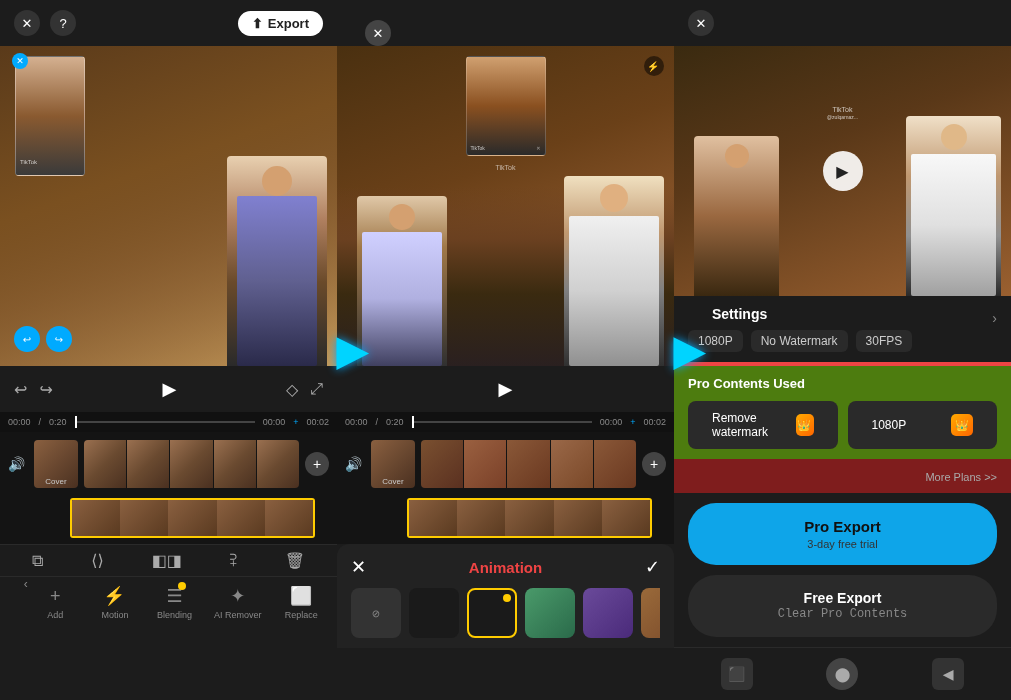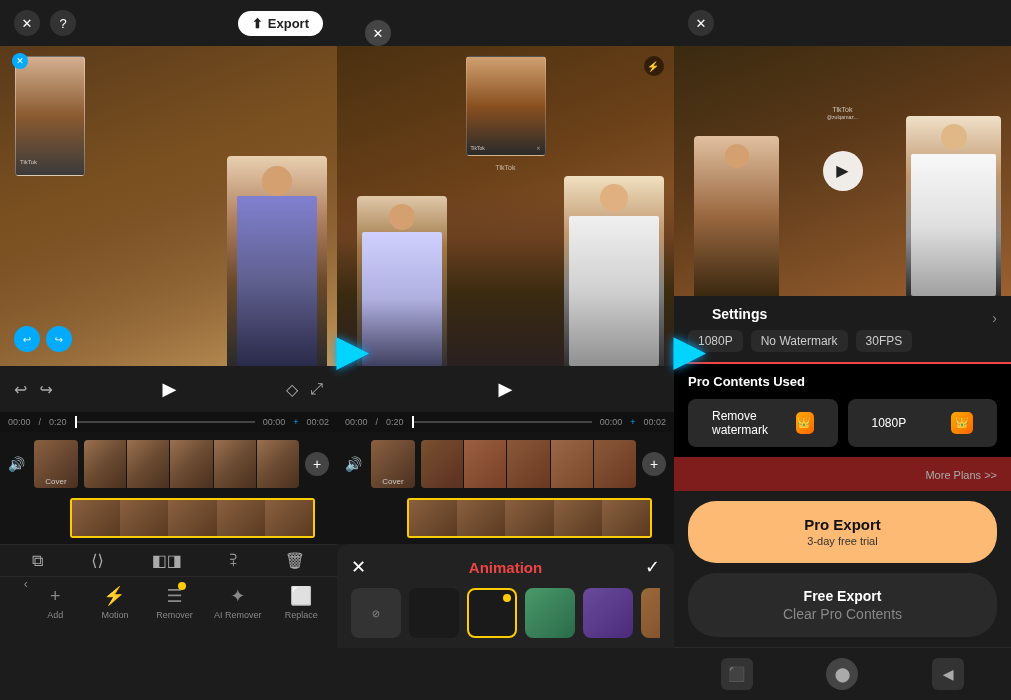--- a/index.html
+++ b/index.html
@@ -454,22 +454,22 @@
       font-size: 12px;
     }
     .settings-arrow {
       margin-left: auto;
       color: #888;
       font-size: 14px;
     }
 
     .pro-contents {
       padding: 10px 14px;
-      background: #000000;
-      border-top: 2px solid #ef4444;
+      background: #4d7c0f;
+      border-top: 4px solid #ef4444;
     }
     .pro-contents-title {
       color: #fff;
       font-size: 13px;
       font-weight: 600;
       margin-bottom: 10px;
     }
     .pro-cards-row {
       display: flex;
       gap: 10px;
@@ -512,21 +512,21 @@
     }
 
     .export-section {
       padding: 10px 14px;
       background: #1c1c1c;
       display: flex;
       flex-direction: column;
       gap: 10px;
     }
     .pro-export-btn {
-      background: #fdba74;
+      background: #0ea5e9;
       color: #111;
       border: none;
       border-radius: 28px;
       padding: 14px;
       font-size: 15px;
       font-weight: 700;
       cursor: pointer;
       line-height: 1.3;
     }
     .pro-export-sub {
@@ -540,23 +540,24 @@
       border: none;
       border-radius: 28px;
       padding: 14px;
       font-size: 14px;
       font-weight: 600;
       cursor: pointer;
       text-align: center;
       line-height: 1.3;
     }
     .free-export-sub {
-      font-size: 14px;
+      font-size: 12px;
       font-weight: 400;
       color: #888;
+      font-family: Liberation Mono, monospace;
     }
 
     .p3-bottom-nav {
       display: flex;
       align-items: center;
       justify-content: space-around;
       background: #1c1c1c;
       padding: 10px;
       border-top: 1px solid #2a2a2a;
       margin-top: auto;
@@ -729,21 +730,21 @@
       </div>
       <div class="nav-item">
         <span class="nav-icon">⚡</span>
         <span>Motion</span>
       </div>
       <div class="nav-item">
         <div class="nav-badge">
           <span class="nav-icon">☰</span>
           <span class="badge-dot"></span>
         </div>
-        <span>Remover</span>
+        <span>Blending</span>
       </div>
       <div class="nav-item">
         <span class="nav-icon">✦</span>
         <span>AI Remover</span>
       </div>
       <div class="nav-item">
         <span class="nav-icon">⬜</span>
         <span>Replace</span>
       </div>
     </div>

